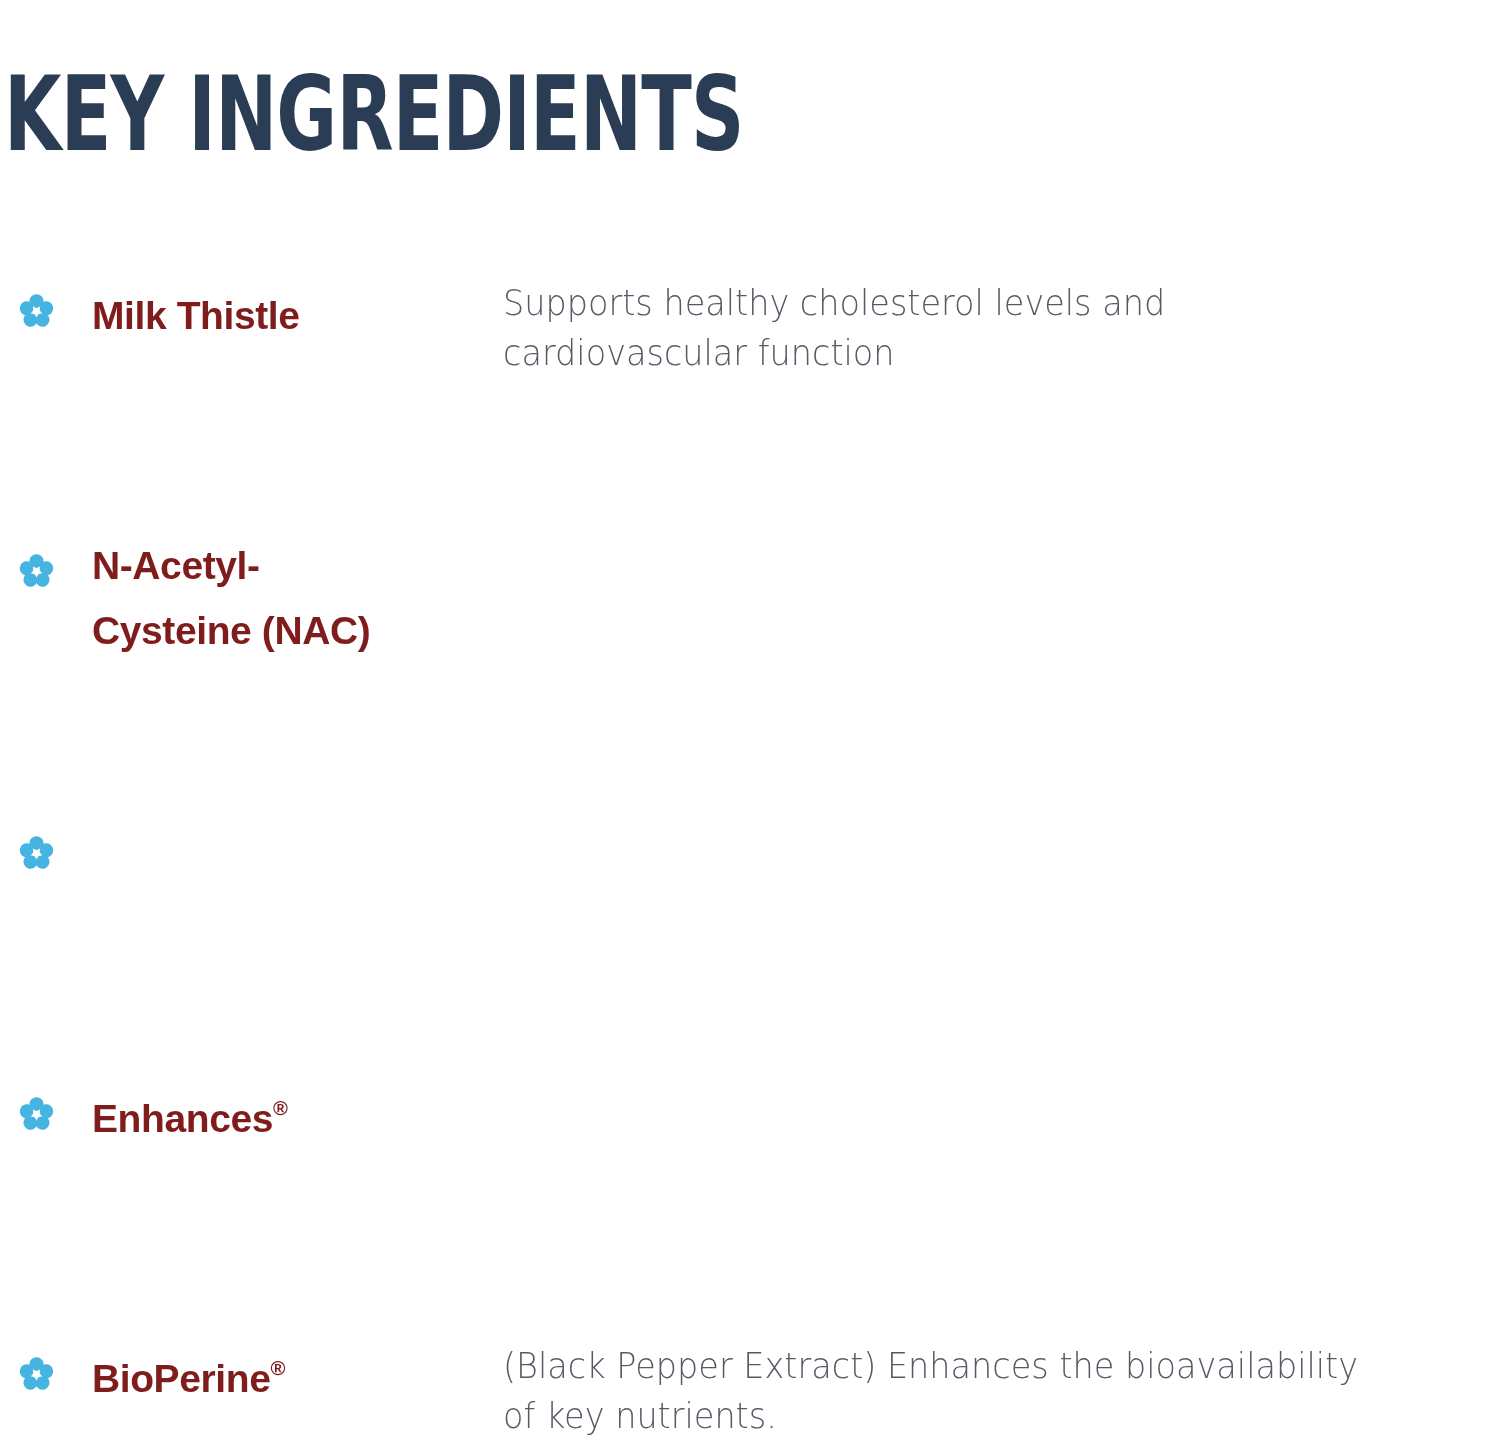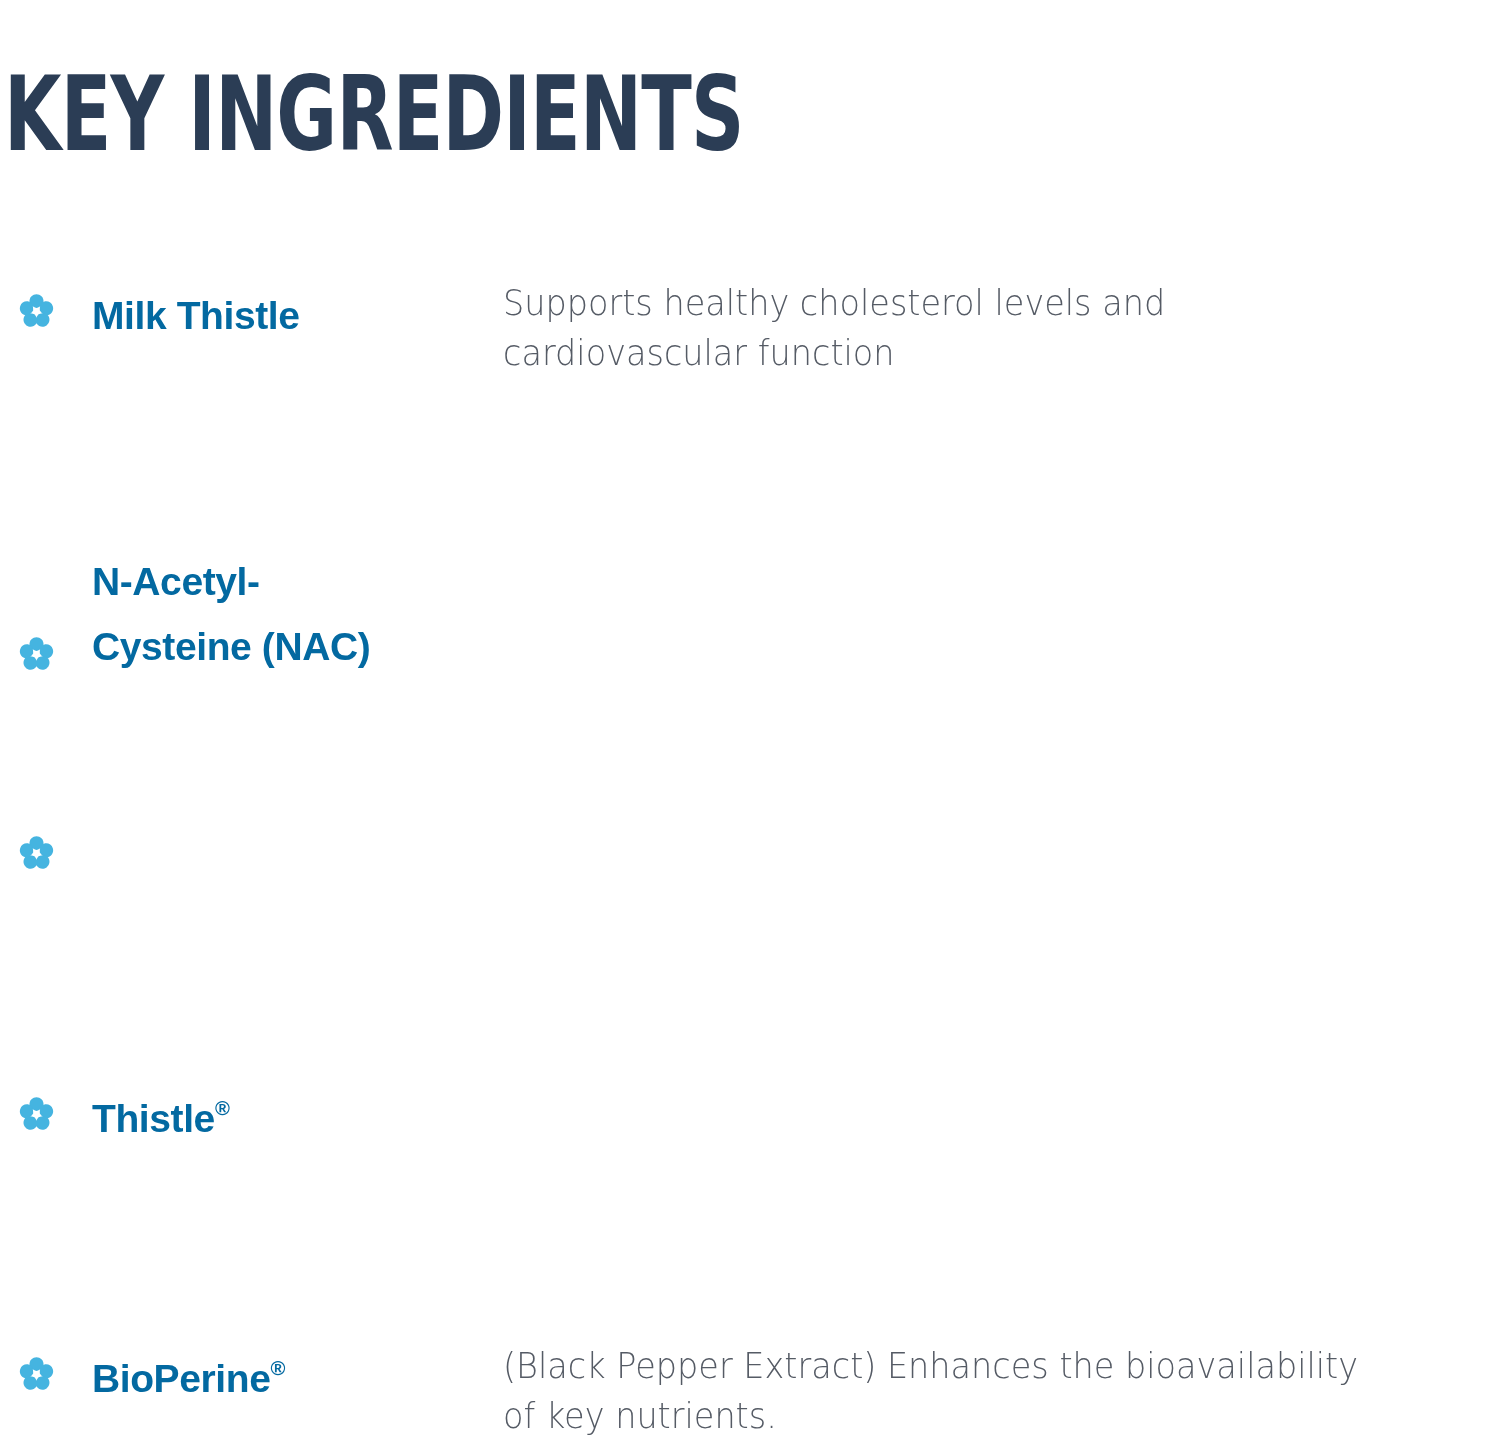--- a/index.html
+++ b/index.html
@@ -49,21 +49,21 @@
 
   .ingredient-row {
     position: absolute;
     left: 0;
     width: 1500px;
     display: flex;
     align-items: flex-start;
   }
 
   .row-0 { top: 0px; }
-  .row-1 { top: 276px; align-items: flex-end; }
+  .row-1 { top: 260px; }
   .row-2 { top: 542px; }
   .row-3 { top: 803px; }
   .row-4 { top: 1063px; }
 
   .icon-cell {
     width: 92px;
     flex: 0 0 92px;
     padding-left: 17px;
     box-sizing: border-box;
     padding-top: 14px;
@@ -80,21 +80,21 @@
     flex: 1 1 auto;
     box-sizing: border-box;
   }
 
   .ingredient-name {
     font-family: "Liberation Sans", sans-serif;
     font-weight: 700;
     font-size: 39px;
     line-height: 55px;
     letter-spacing: -0.4px;
-    color: #0369a1;
+    color: #7f1d1d;
     margin: 0;
   }
   .ingredient-name .reg {
     font-size: 0.52em;
     vertical-align: 0.85em;
     font-weight: 700;
     letter-spacing: 0;
   }
 
   .ingredient-desc {
@@ -224,21 +224,21 @@
             <g transform="rotate(216 50 50)">
                 <path d="M50 6 C60 6 68 14 68 24 C68 33 61 38 50 41 C39 38 32 33 32 24 C32 14 40 6 50 6 Z"></path>
               </g>
             <g transform="rotate(288 50 50)">
                 <path d="M50 6 C60 6 68 14 68 24 C68 33 61 38 50 41 C39 38 32 33 32 24 C32 14 40 6 50 6 Z"></path>
               </g>
           </g>
         </svg>
       </div>
       <div class="name-cell">
-        <p class="ingredient-name"><span>Thistle</span><span class="reg">®</span></p>
+        <p class="ingredient-name"><span>Enhances</span><span class="reg">®</span></p>
       </div>
     </div>
 
     <div class="ingredient-row row-4">
       <div class="icon-cell">
         <svg class="petal-icon" viewBox="0 0 100 100" aria-hidden="true">
           <g fill="#45b4e0">
             <g transform="rotate(0 50 50)">
                 <path d="M50 6 C60 6 68 14 68 24 C68 33 61 38 50 41 C39 38 32 33 32 24 C32 14 40 6 50 6 Z"></path>
               </g>

